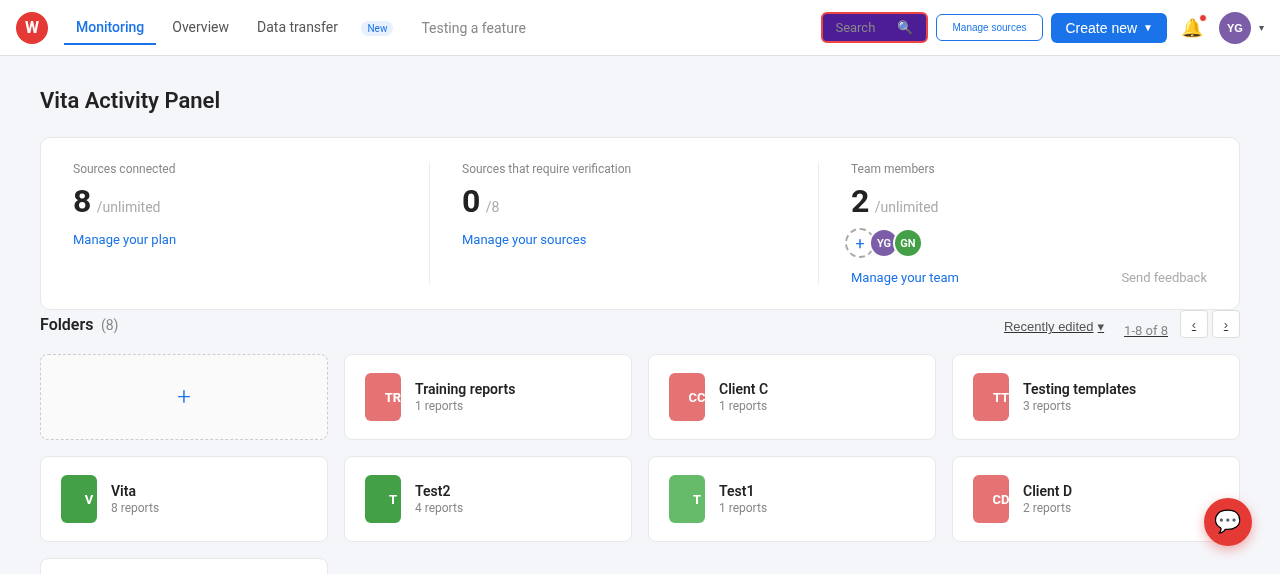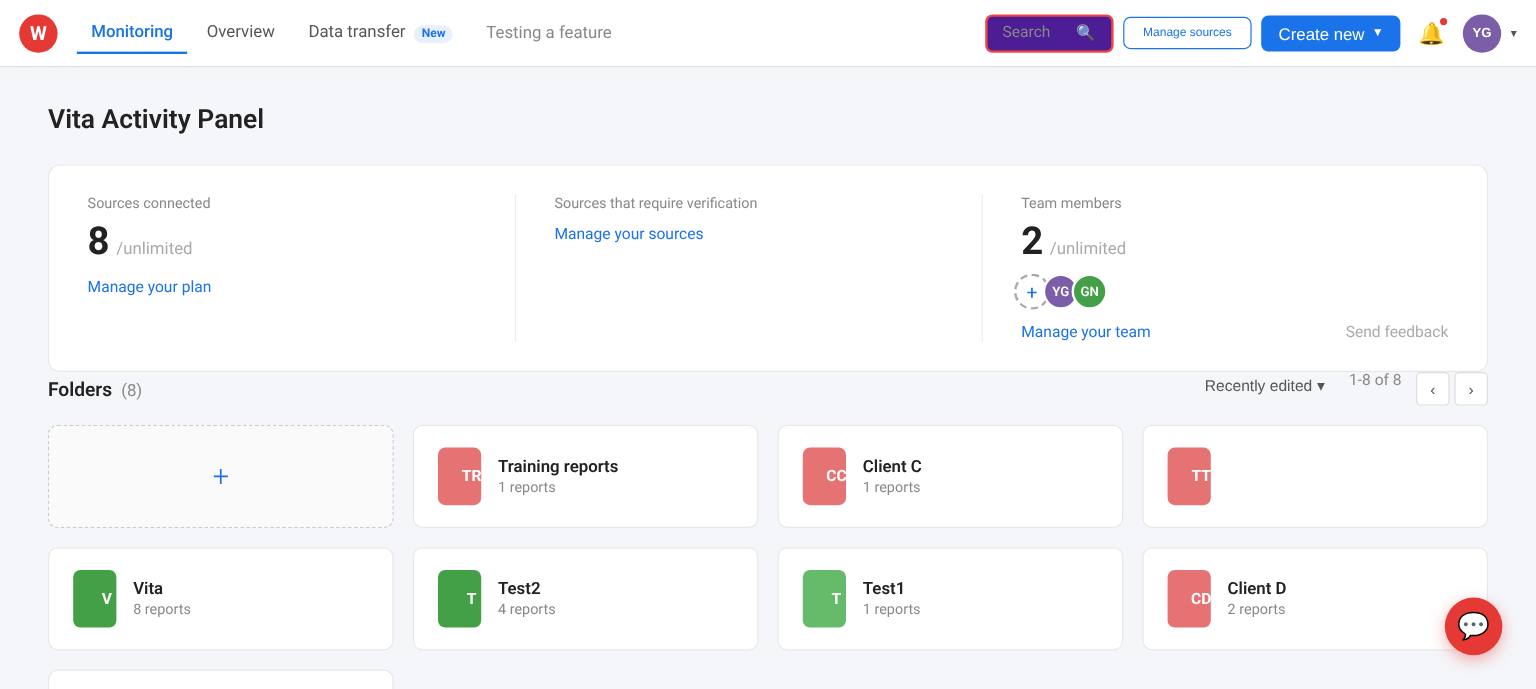--- a/index.html
+++ b/index.html
@@ -17,21 +17,21 @@
       color: #fff; font-weight: bold; font-size: 16px; margin-right: 16px; flex-shrink: 0;
     }
     .nav-tabs { display: flex; align-items: center; gap: 4px; flex: 1; }
     .nav-tab {
       padding: 8px 12px; cursor: pointer; color: #555; font-size: 14px;
       border-bottom: 2px solid transparent; white-space: nowrap;
     }
     .nav-tab.active { color: #1a73e8; border-bottom: 2px solid #1a73e8; font-weight: 500; }
     .nav-badge {
       background: #e8f0fe; color: #1a73e8; font-size: 10px; padding: 2px 6px;
-      border-radius: 10px; margin-left: 4px; font-weight: 700;
+      border-radius: 10px; margin-left: 20px; font-weight: 400;
     }
     .nav-link { padding: 8px 12px; color: #888; cursor: pointer; font-size: 14px; }
     .nav-right { display: flex; align-items: center; gap: 8px; margin-left: auto; }
     .search-box {
       display: flex; align-items: center; border: 2px solid #ef4444; border-radius: 6px;
       padding: 6px 12px; gap: 22px; cursor: text; background: #4c1d95;
     }
     .search-box span { color: #888; font-size: 13px; }
     .search-icon { color: #888; font-size: 14px; }
     .btn-manage {
@@ -93,21 +93,21 @@
       color: #aaa; font-size: 13px; cursor: pointer;
     }
 
     
     .folders-header {
       display: flex; align-items: center; justify-content: space-between;
       margin-bottom: 16px;
     }
     .folders-title { font-size: 16px; font-weight: 600; color: #222; }
     .folders-count { color: #888; font-size: 14px; margin-left: 4px; }
-    .folders-controls { display: flex; align-items: flex-start; gap: 12px; }
+    .folders-controls { display: flex; align-items: flex-end; gap: 12px; text-decoration: underline; }
     .sort-btn {
       display: flex; align-items: center; gap: 4px; cursor: pointer;
       color: #555; font-size: 13px; border: none; background: transparent; padding: 4px 8px;
     }
     .pagination-info { color: #888; font-size: 13px; }
     .pagination-arrows { display: flex; gap: 4px; }
     .pag-btn {
       width: 28px; height: 28px; border: 1px solid #ddd; background: #fff;
       border-radius: 4px; cursor: pointer; display: flex; align-items: center;
       justify-content: center; font-size: 13px; color: #555;
@@ -196,20 +196,24 @@
     <div class="stat-block">
       <div class="stat-label">Sources connected</div>
       <div>
         <span class="stat-value">8</span>
         <span class="stat-unit">/unlimited</span>
       </div>
       <a class="stat-link">Manage your plan</a>
     </div>
     <div class="stat-block">
       <div class="stat-label">Sources that require verification</div>
+      <div>
+        <span class="stat-value">0</span>
+        <span class="stat-unit">/8</span>
+      </div>
       <a class="stat-link">Manage your sources</a>
     </div>
     <div class="stat-block">
       <div class="stat-label">Team members</div>
       <div>
         <span class="stat-value">2</span>
         <span class="stat-unit">/unlimited</span>
       </div>
       <div class="members-avatars">
         <div class="add-member-av">+</div>
@@ -256,20 +260,24 @@
     <div class="folder-card">
       <div class="folder-badge" style="background:#e57373;">CC</div>
       <div class="folder-info">
         <div class="folder-name">Client C</div>
         <div class="folder-reports">1 reports</div>
       </div>
     </div>
 
     <div class="folder-card">
       <div class="folder-badge" style="background:#e57373;">TT</div>
+      <div class="folder-info">
+        <div class="folder-name">Testing templates</div>
+        <div class="folder-reports">3 reports</div>
+      </div>
     </div>
 
     <div class="folder-card">
       <div class="folder-badge" style="background:#43a047;">V</div>
       <div class="folder-info">
         <div class="folder-name">Vita</div>
         <div class="folder-reports">8 reports</div>
       </div>
     </div>
 

